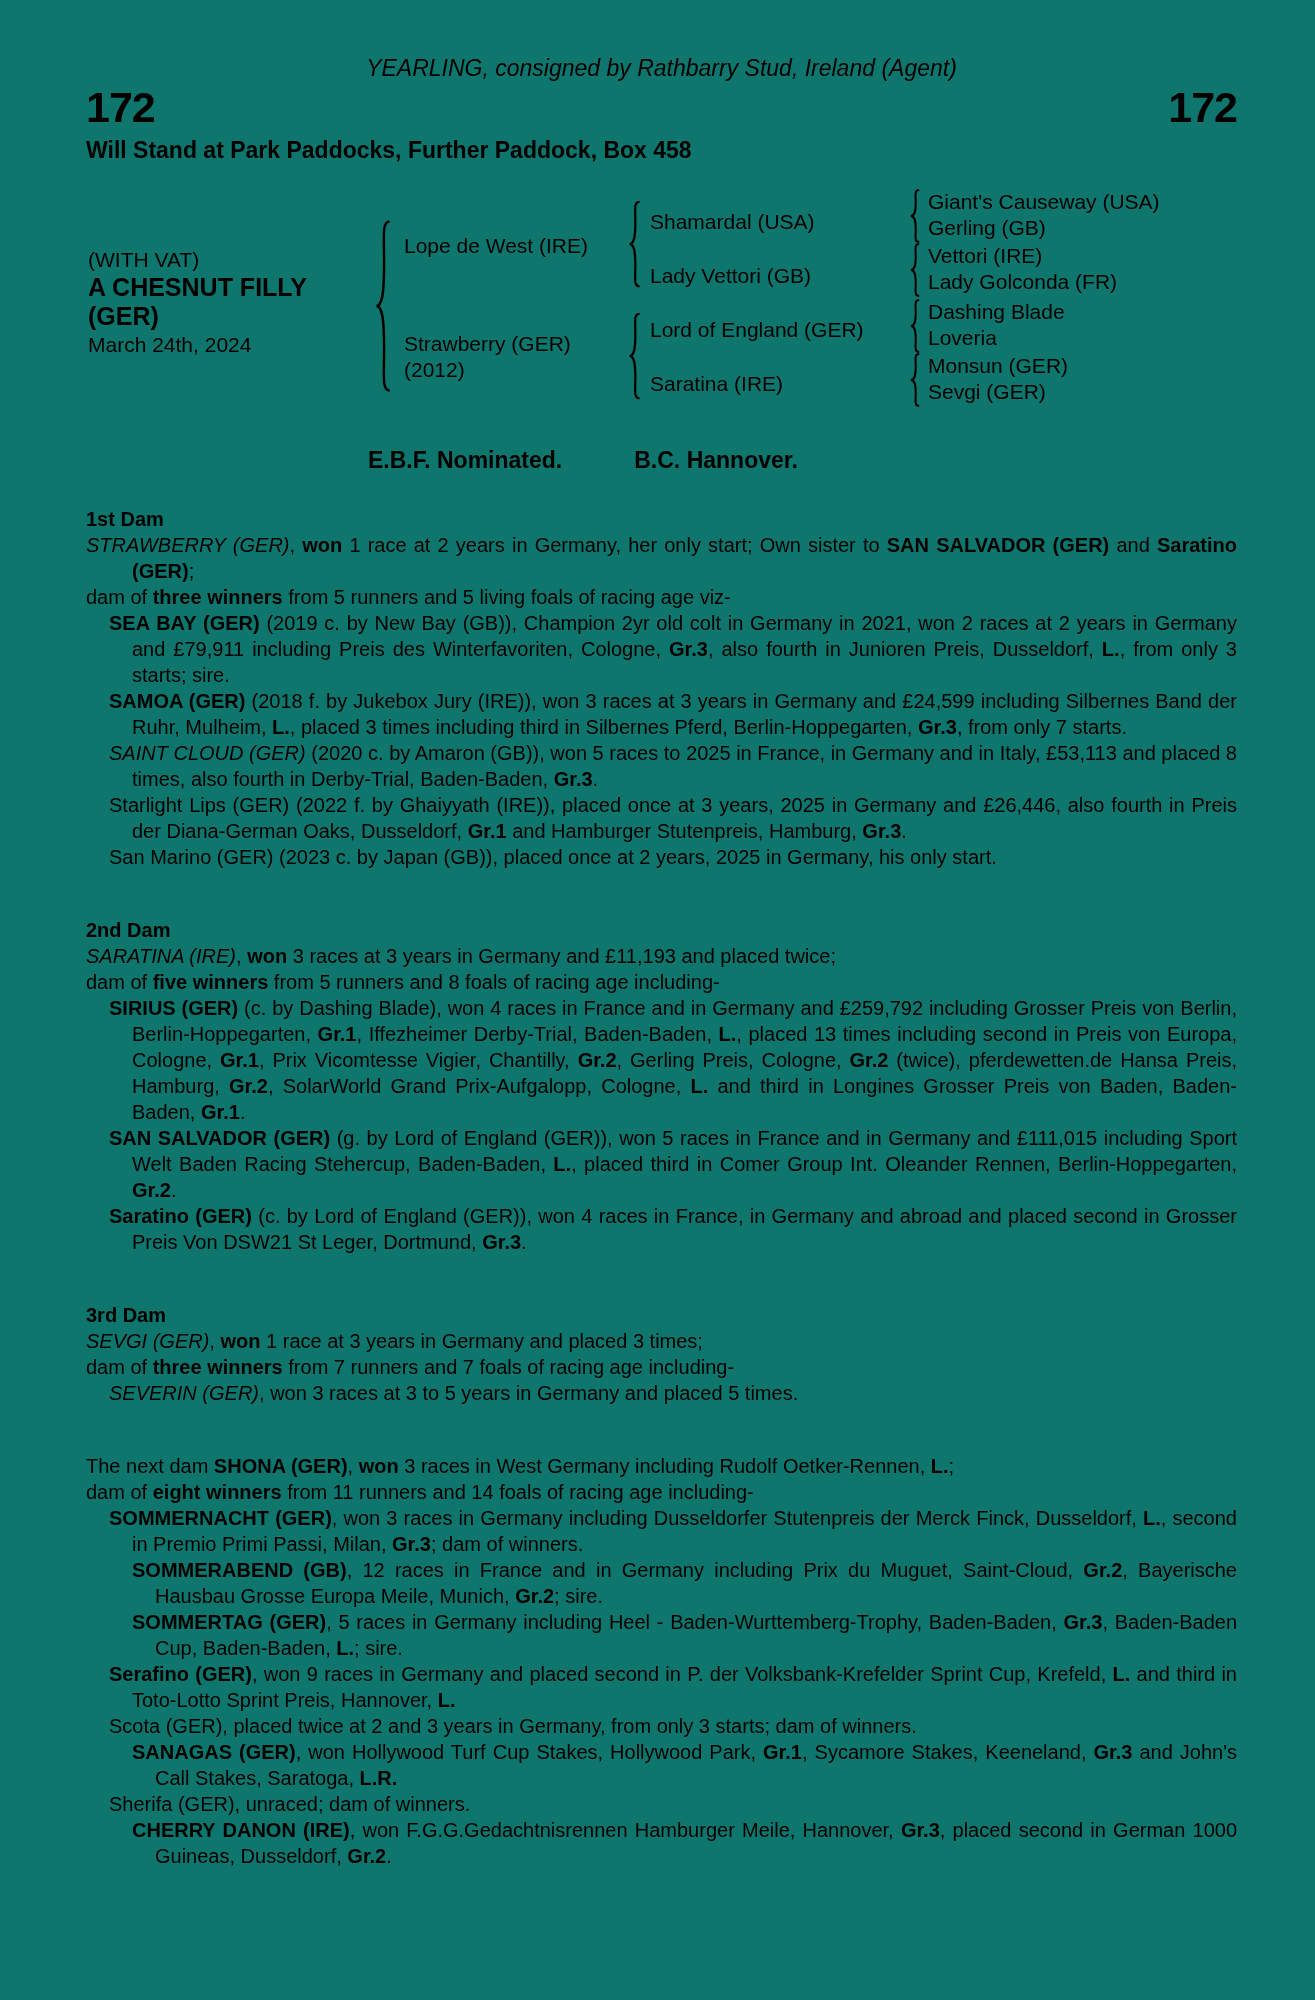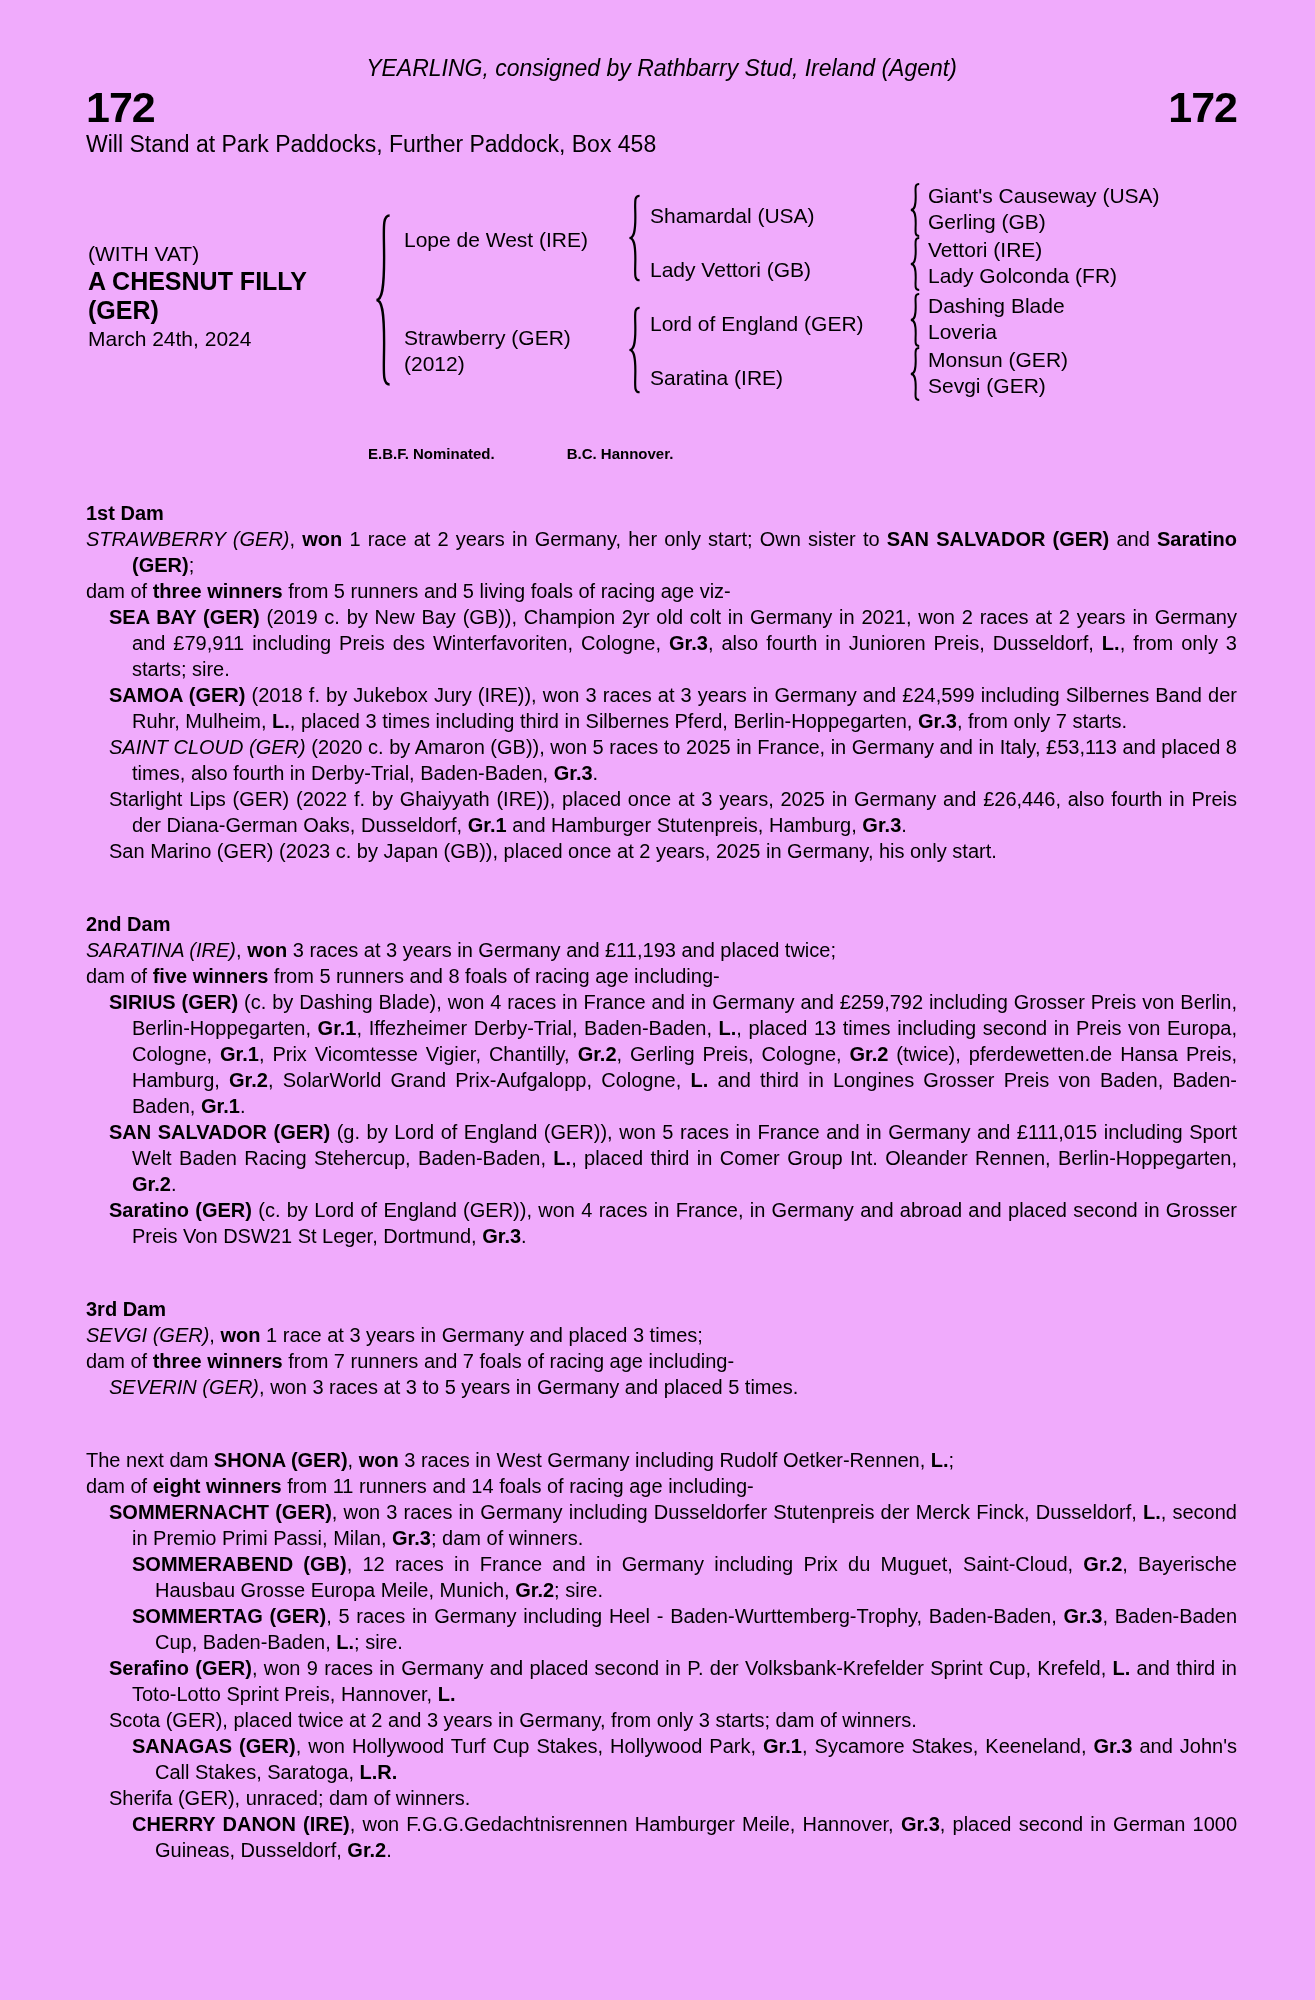--- a/index.html
+++ b/index.html
@@ -1,32 +1,32 @@
 <!DOCTYPE html>
 <html><head>
 <meta charset="utf-8">
 <style>
   html,body{margin:0;padding:0;background:#ffffff;}
   .page{
-    width:1315px;height:2000px;box-sizing:border-box;background:#f0abfc;color:#000;
+    width:1315px;height:2000px;box-sizing:border-box;background:#0f766e;color:#000;
     font-family:"Liberation Sans",sans-serif;font-size:20px;line-height:26px;
     padding:54px 78px 0 86px;position:relative;overflow:hidden;
   }
   .consign{text-align:center;font-style:italic;font-size:23px;line-height:28px;}
   .lot-row{display:flex;justify-content:space-between;align-items:flex-start;
     font-weight:bold;font-size:43px;line-height:46px;margin-top:2px;letter-spacing:-1px;}
-  .stand{font-weight:normal;font-size:23px;line-height:28px;letter-spacing:0;}
+  .stand{font-weight:bold;font-size:23px;line-height:28px;margin-top:6px;letter-spacing:0;}
   
   #pedigree{position:relative;height:242px;margin-top:26px;font-size:21px;line-height:24px;}
   .slot{position:absolute;white-space:nowrap;}
   .horse-name{font-weight:bold;font-size:25px;line-height:27px;}
   .brace{position:absolute;}
   .brace svg{display:block;width:100%;height:100%;}
   
-  .nominations{display:flex;gap:72px;padding-left:282px;font-weight:bold;font-size:15px;line-height:28px;margin-top:14px;}
+  .nominations{display:flex;gap:72px;padding-left:282px;font-weight:bold;font-size:23px;line-height:28px;margin-top:14px;}
   
   #sections{margin-top:32px;}
   .dam-section{margin-top:47px;}
   .dam-section:first-child{margin-top:16px;}
   .sec-heading{font-weight:bold;}
   p.para{margin:0;text-align:justify;}
   .l0{padding-left:46px;text-indent:-46px;}
   .l1{padding-left:46px;text-indent:-23px;}
   .l2{padding-left:69px;text-indent:-23px;}
   .seg-n{font-weight:normal;font-style:normal;}

